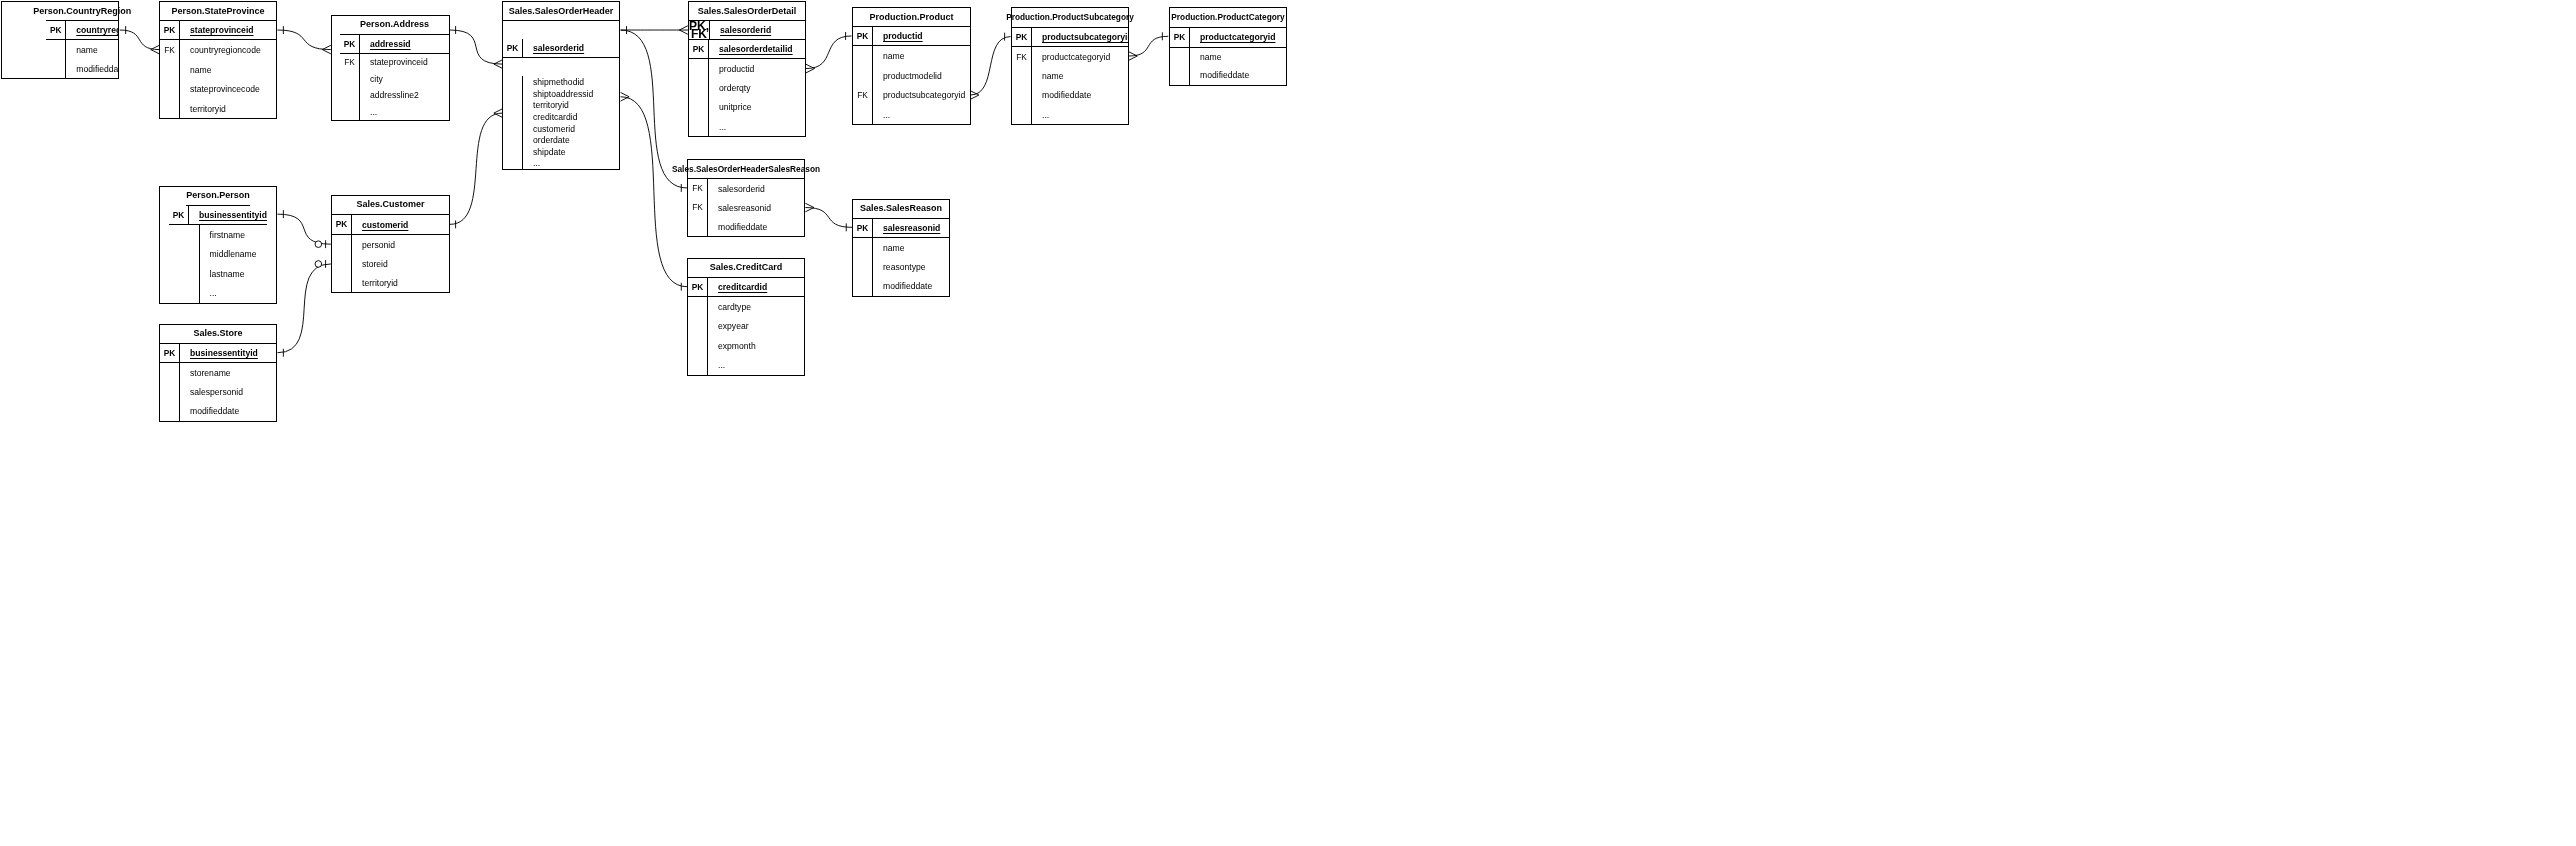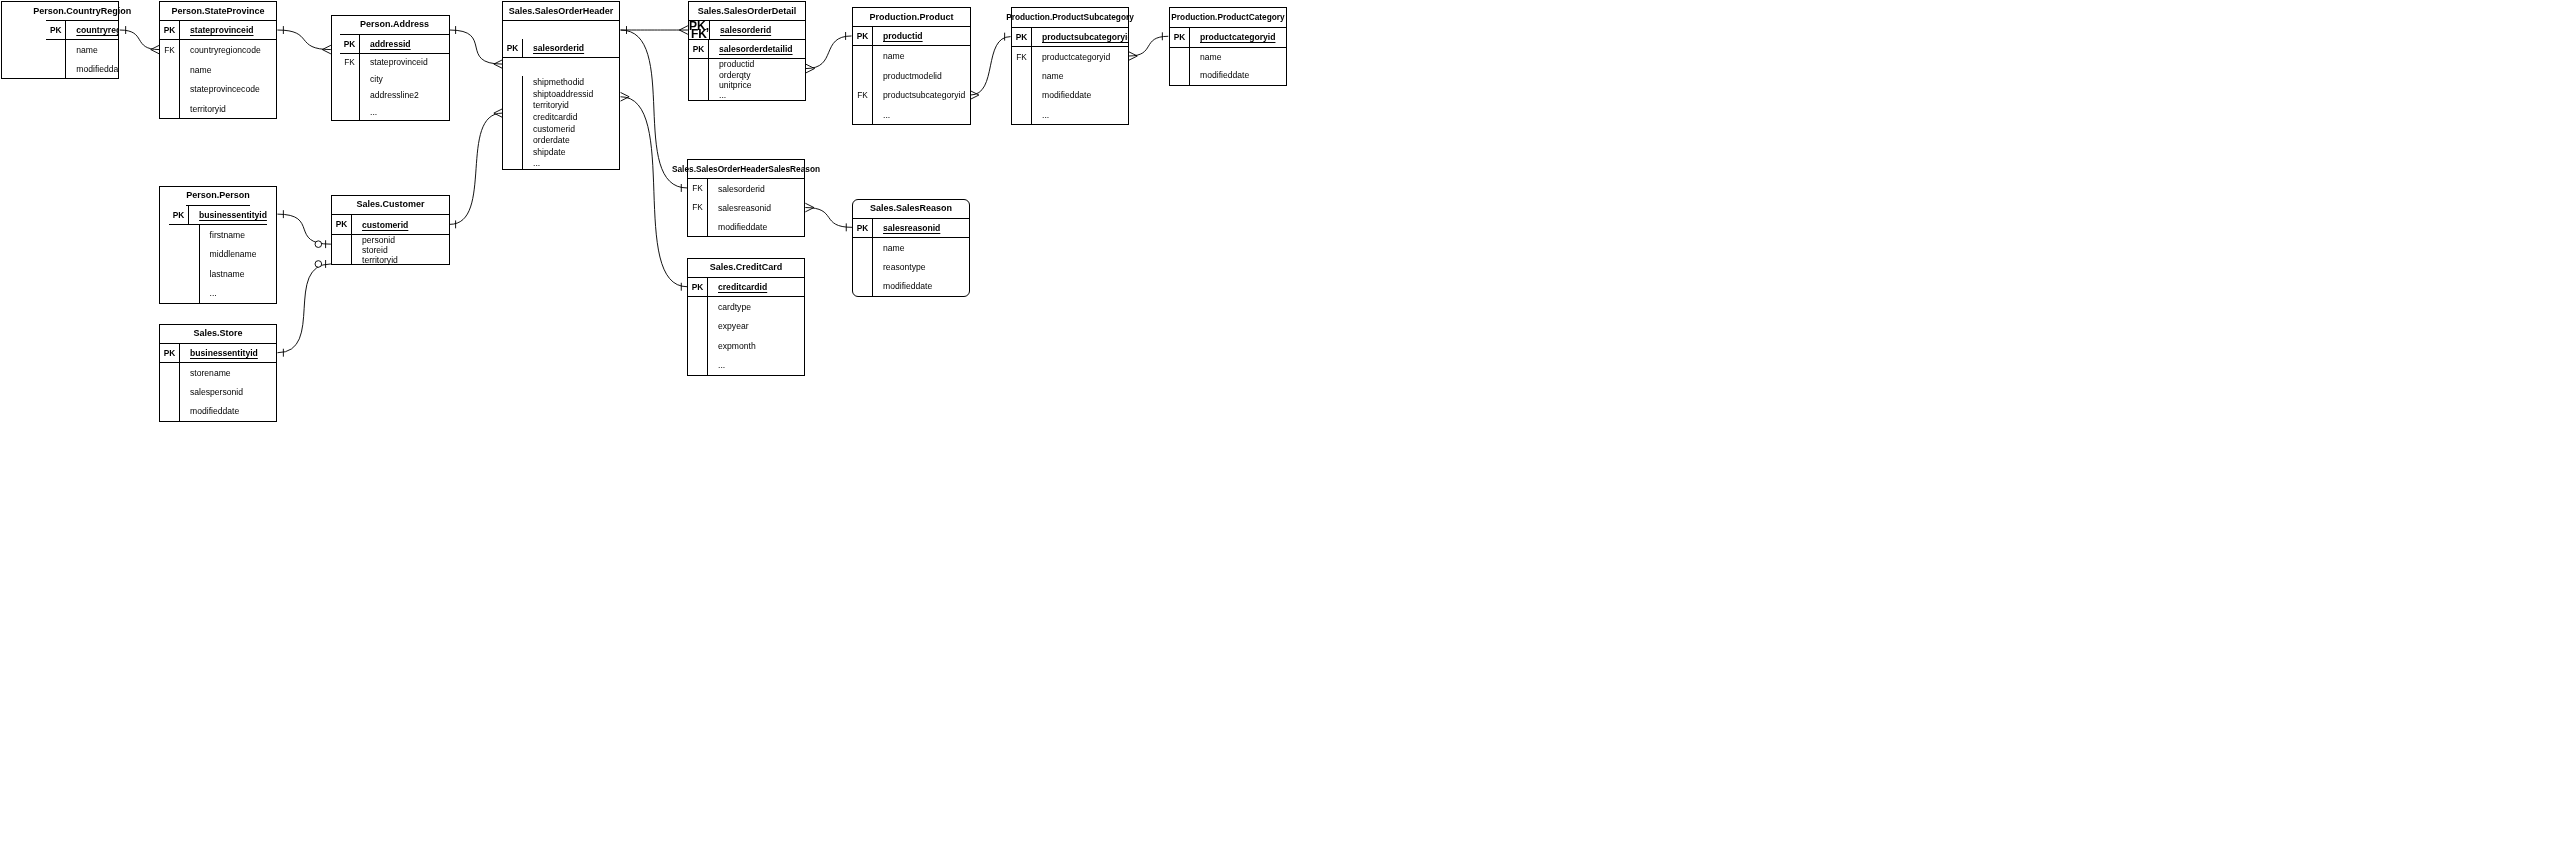--- a/index.html
+++ b/index.html
@@ -308,21 +308,21 @@
         <div class="e-brow">
           <div class="e-key"></div>
           <div class="e-field">shipdate</div>
         </div>
         <div class="e-brow">
           <div class="e-key"></div>
           <div class="e-field">...</div>
         </div>
       </div>
     </div>
-    <div class="entity" style="left: 688px; top: 1.3px; width: 118px; height: 100px;">
+    <div class="entity" style="left: 688px; top: 1.3px; width: 118px; height: 136px;">
       <div class="e-title" style="flex: 0 0 19px;">
         <span>Sales.SalesOrderDetail</span>
       </div>
       <div class="e-row" style="flex: 0 0 19px;">
         <div class="e-key multi">
           <span>PK,</span>
           <span>FK</span>
         </div>
         <div class="e-field pk">salesorderid</div>
       </div>
@@ -460,21 +460,21 @@
         <div class="e-brow">
           <div class="e-key"></div>
           <div class="e-field">lastname</div>
         </div>
         <div class="e-brow">
           <div class="e-key"></div>
           <div class="e-field">...</div>
         </div>
       </div>
     </div>
-    <div class="entity" style="left: 331px; top: 195px; width: 119px; height: 70px;">
+    <div class="entity" style="left: 331px; top: 195px; width: 119px; height: 98px;">
       <div class="e-title" style="flex: 0 0 19px;">
         <span>Sales.Customer</span>
       </div>
       <div class="e-row" style="flex: 0 0 20px;">
         <div class="e-key">
           <span>PK</span>
         </div>
         <div class="e-field pk">customerid</div>
       </div>
       <div class="e-body">
@@ -535,21 +535,21 @@
             <span>FK</span>
           </div>
           <div class="e-field">salesreasonid</div>
         </div>
         <div class="e-brow">
           <div class="e-key"></div>
           <div class="e-field">modifieddate</div>
         </div>
       </div>
     </div>
-    <div class="entity" style="left: 852px; top: 199px; width: 118px; height: 98px; border-radius: 6px;">
+    <div class="entity" style="left: 852px; top: 199px; width: 98px; height: 98px;">
       <div class="e-title" style="flex: 0 0 19px;">
         <span>Sales.SalesReason</span>
       </div>
       <div class="e-row" style="flex: 0 0 19px;">
         <div class="e-key">
           <span>PK</span>
         </div>
         <div class="e-field pk">salesreasonid</div>
       </div>
       <div class="e-body">

